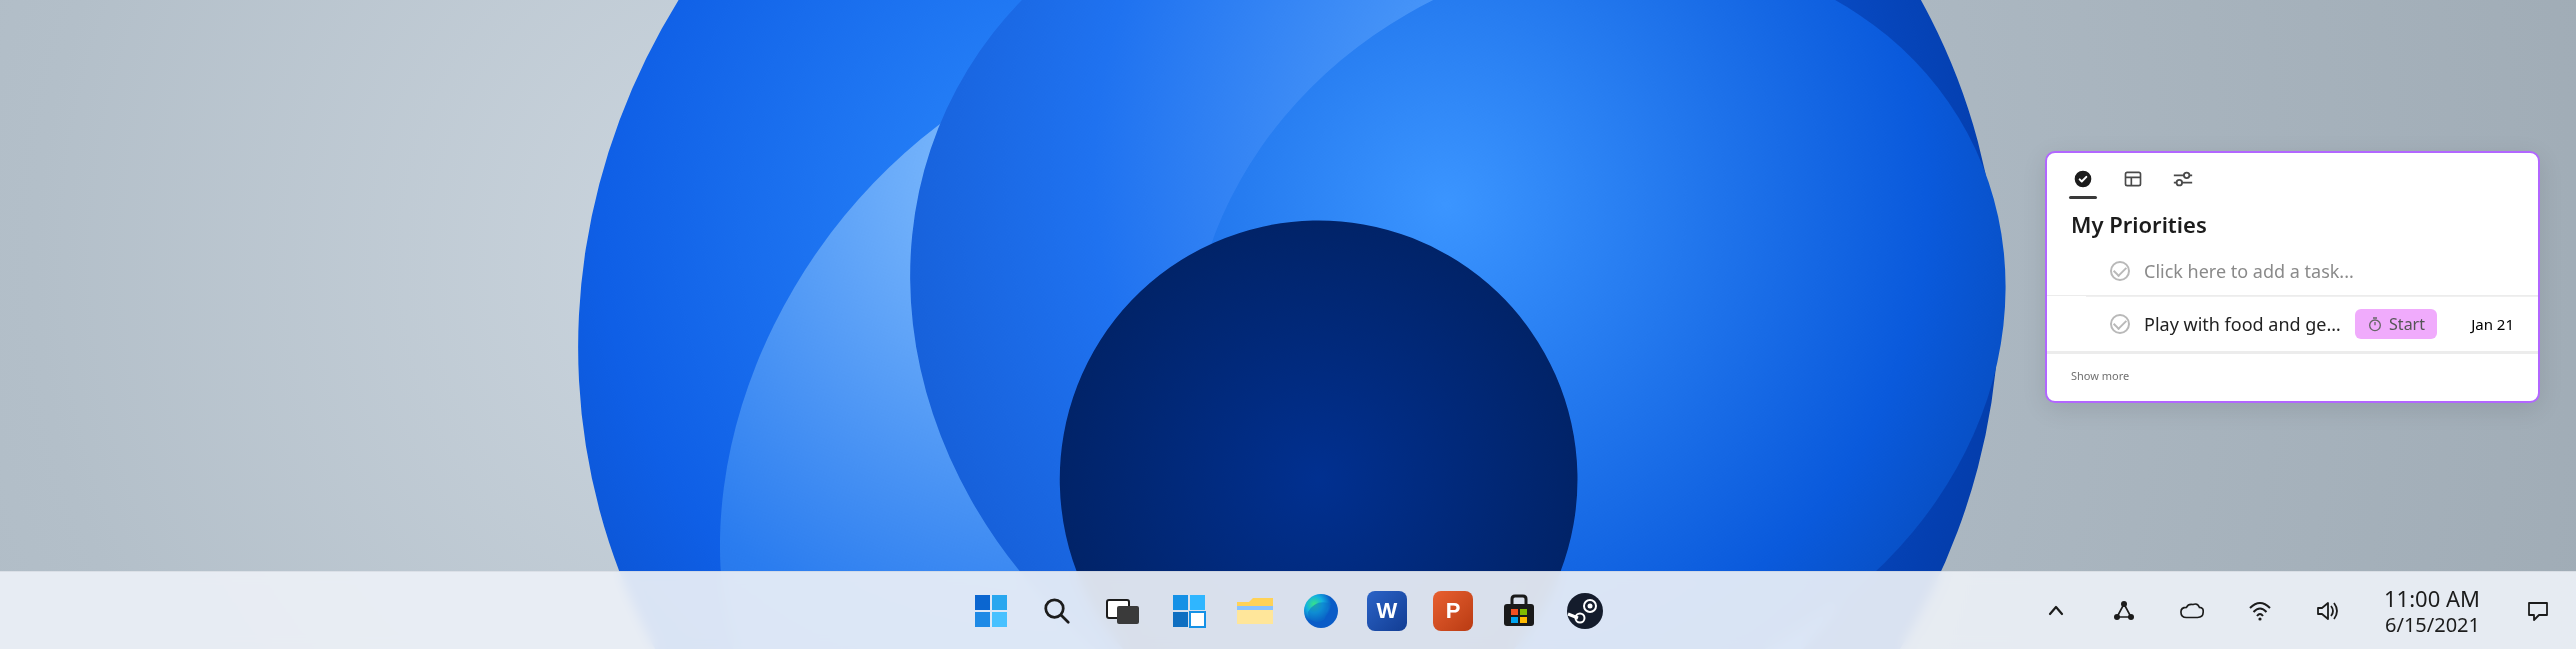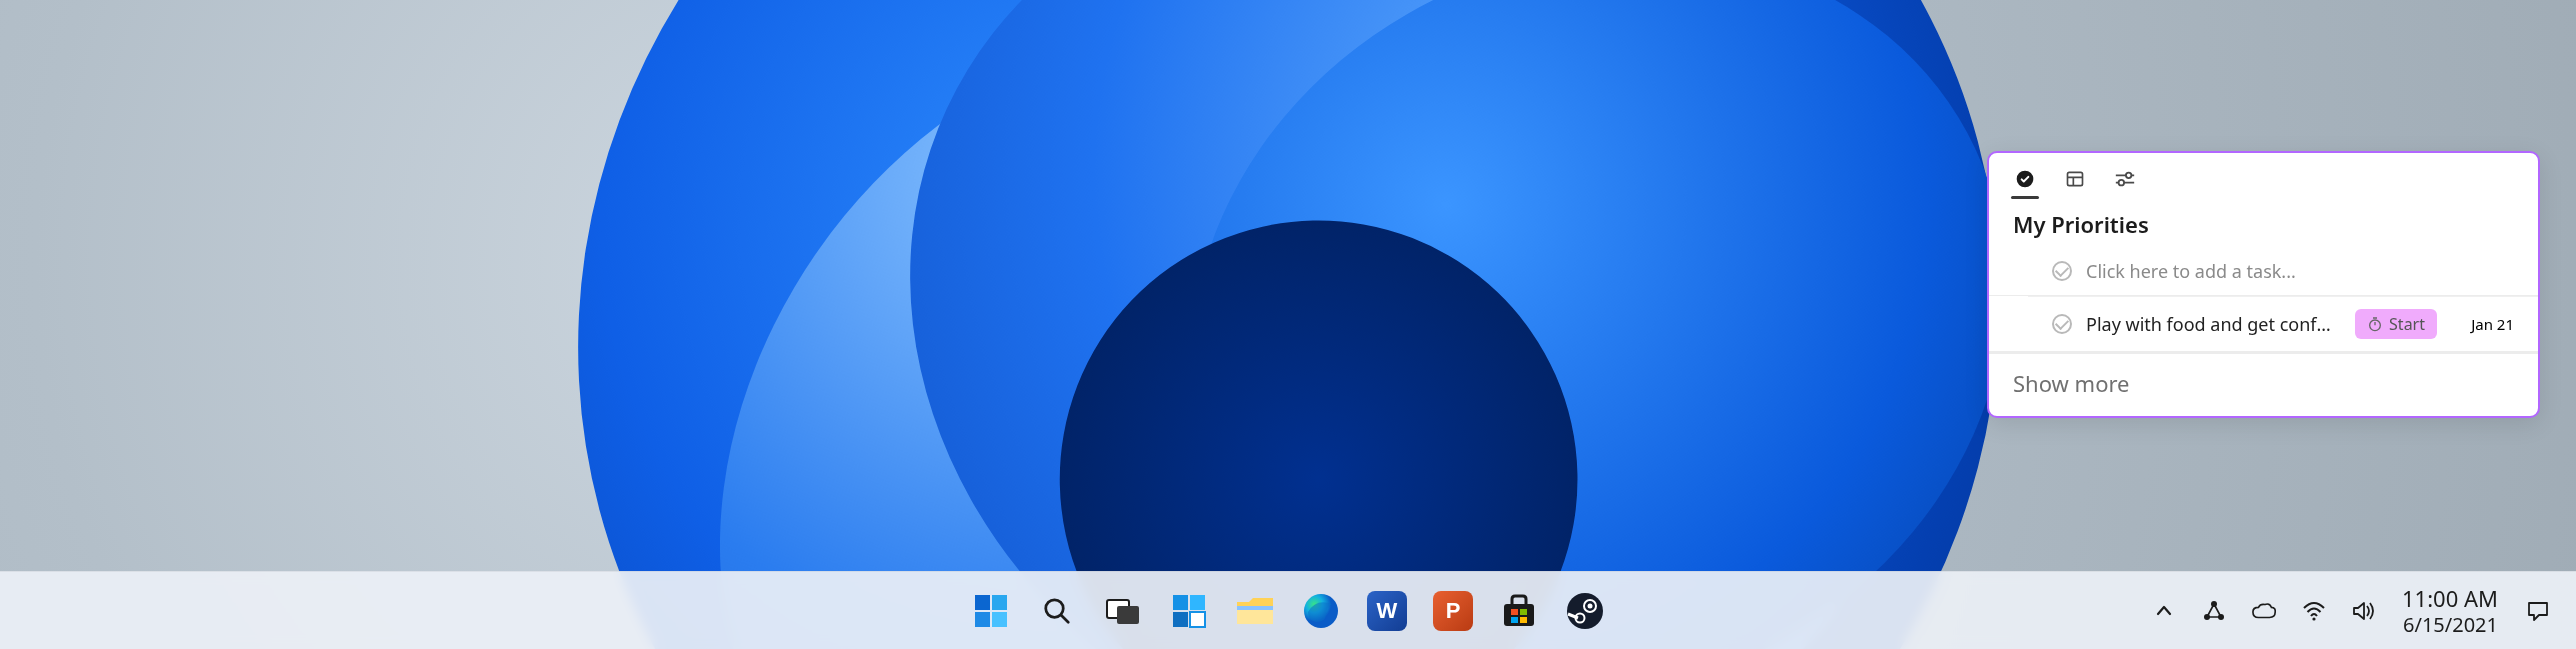--- a/index.html
+++ b/index.html
@@ -27,57 +27,57 @@
   .p4 { width:545px; height:545px; left:-248px; top:-149px;
         background: radial-gradient(circle at 50% 50%, #013090 0%, #011d55 80%);
         clip-path: ellipse(38% 38% at 50% 50%); transform:rotate(10deg); }
   .p5 { width:793px; height:793px; left:-545px; top:-297px;
         background: radial-gradient(circle at 70% 30%, #8bc4ff 0%, #2a7cef 50%, #0b4fc2 100%);
         clip-path: ellipse(45% 35% at 50% 50%); transform:rotate(-55deg); }
 
   
   .widget {
     position:absolute; right:36px; top:151px;
-    width:553px; border-radius:10px;
+    width:495px; border-radius:10px;
     background:#fff; border:2px solid #b266ff;
     box-shadow:0 6px 24px rgba(0,0,0,.1);
     overflow:hidden;
   }
   .widget-tabs { display:flex; gap:26px; padding:14px 24px 10px 24px; }
   .wtab { width:24px; height:24px; display:flex; align-items:center; justify-content:center; cursor:pointer; position:relative;}
   .wtab.active::after{content:"";position:absolute;left:-2px;right:-2px;bottom:-8px;height:3px;background:#3a3a3a;border-radius:2px;}
   .widget-title { font-size:22px; font-weight:600; color:#1c1c1c; padding:8px 24px 8px 24px;}
   .task-list { display:flex; flex-direction:column; }
   .task-row { display:flex; align-items:center; gap:14px; padding:12px 24px; font-size:18px; color:#222; border-top:1px solid #f0f0f0;margin-left:39px;}
   .task-row:first-child{border-top:none;}
   .task-check { width:20px; height:20px; border:2px solid #b9b9b9; border-radius:50%; flex:none; position:relative; cursor:pointer;}
   .task-check::after{content:"";position:absolute;left:4px;top:1px;width:6px;height:10px;border:solid #b9b9b9;border-width:0 2px 2px 0;transform:rotate(45deg);}
   .task-text { flex:1 1 auto; white-space:nowrap; overflow:hidden; text-overflow:ellipsis;}
   .task-text.placeholder { color:#8a8a8a;}
   .task-start { display:flex; align-items:center; gap:6px; background:#f0abfc; border-radius:6px; padding:4px 12px; color:#555; font-size:16px; cursor:pointer;}
   .task-date { color:#000000; font-size:15px; min-width:63px; text-align:right;}
-  .show-more { padding:14px 24px 18px 24px; color:#707070; font-size:22px; cursor:pointer;}
+  .show-more { padding:14px 24px 18px 24px; color:#707070; font-size:11px; cursor:pointer;}
   .sep{height:1px;background:#ececec;margin:0;}
 
   
   .taskbar {
     position:absolute; left:0; right:0; bottom:0; height:79px;
     background:rgba(235,240,246,.92); backdrop-filter:blur(6px);
     border-top:1px solid rgba(0,0,0,.05);
     display:flex; align-items:center;
   }
   .taskbar-center {
     position:absolute; left:50%; transform:translateX(-50%);
     display:flex; align-items:center; gap:18px;
   }
   .tb-item { width:48px; height:48px; border-radius:6px;
     display:flex; align-items:center; justify-content:center; cursor:pointer; position:relative;}
   .tb-item .card{width:40px;height:40px;border-radius:8px;display:flex;align-items:center;justify-content:center;font-weight:700;font-size:22px;color:#fff;font-family:"Segoe UI",sans-serif;}
 
-  .sys-tray { position:absolute; right:24px; display:flex; align-items:center; gap:26px; color:#1c1c1c;}
+  .sys-tray { position:absolute; right:24px; display:flex; align-items:center; gap:44px; color:#1c1c1c;}
   .tray-icon{width:24px;height:24px;display:flex;align-items:center;justify-content:center;cursor:pointer;}
   .clock { text-align:right; line-height:1.25; font-size:20px; cursor:pointer;}
   .clock .time{font-size:22px;}
   .notif{width:28px;height:28px;display:flex;align-items:center;justify-content:center;cursor:pointer;}
 
 </style>
 </head>
 <body>
 
 <div class="wallpaper">

